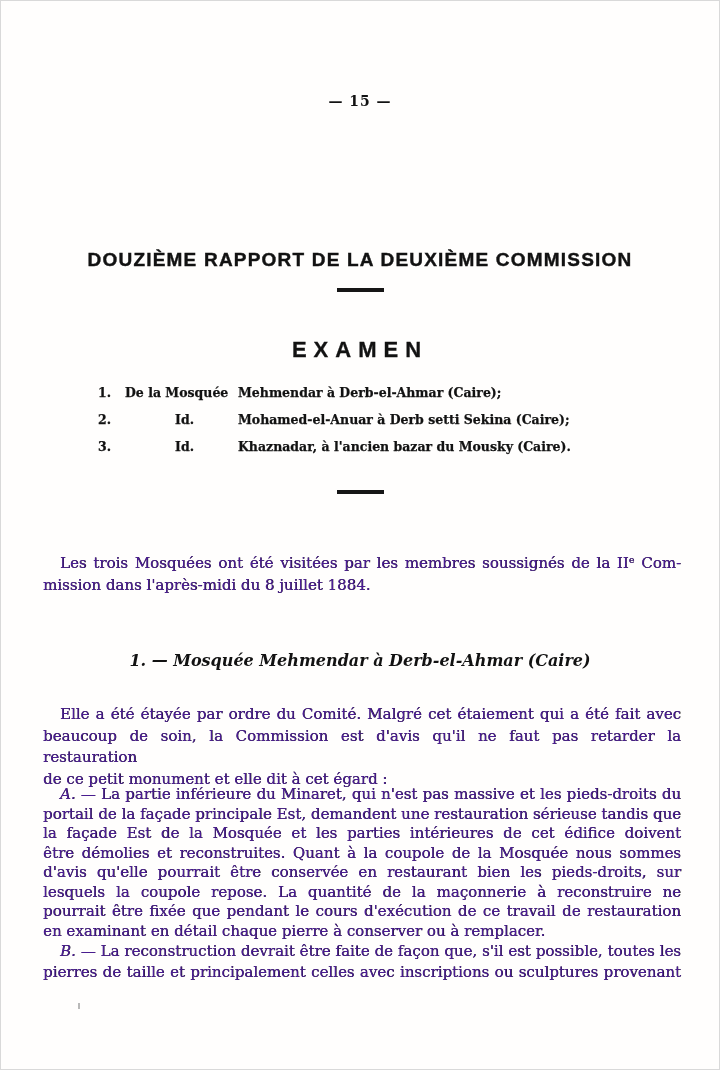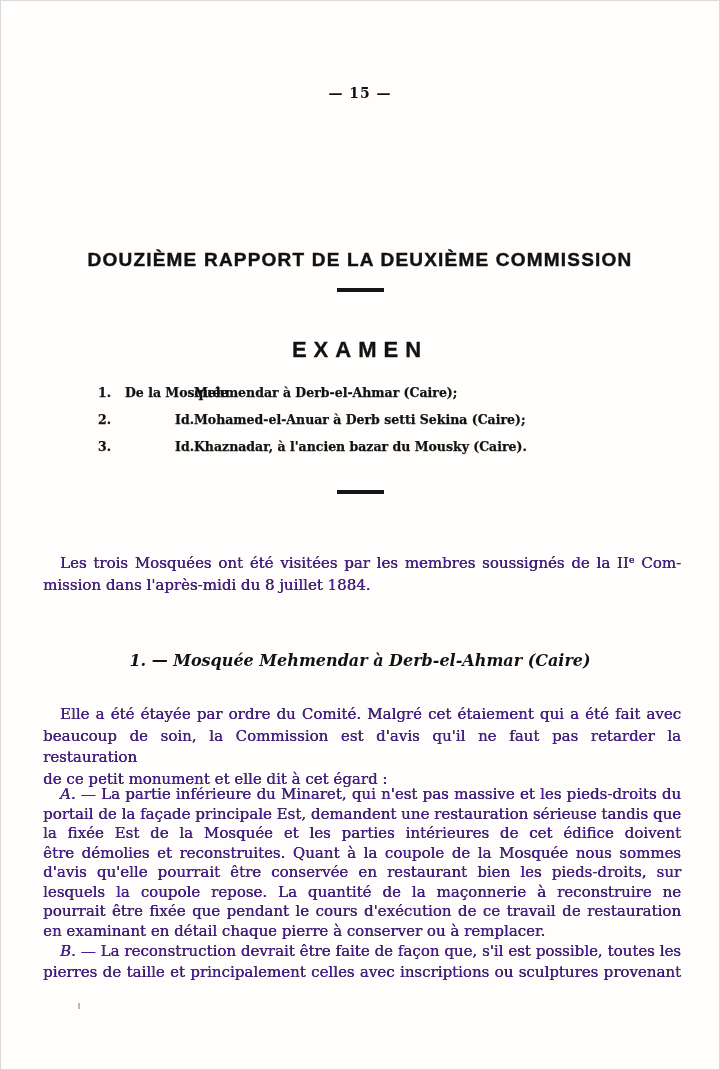--- a/index.html
+++ b/index.html
@@ -9,21 +9,21 @@
     height: 1068px;
     background: #fffefd;
     border: 1px solid #d9d9d9;
     overflow: hidden;
     color: #121212;
     font-family: "DejaVu Serif", serif;
   }
   .centered { position: absolute; left: 0; right: 0; text-align: center; }
 
   .pagenum {
-    top: 84px;
+    top: 92px;
     font-size: 14px;
     font-weight: bold;
     letter-spacing: 1px;
   }
   .title {
     top: 232px;
     margin: 16px;
     font-family: "Liberation Sans", sans-serif;
     font-size: 19px;
     font-weight: bold;
@@ -55,21 +55,21 @@
     top: 384px;
     width: 560px;
     font-size: 12.5px;
     font-weight: bold;
     -webkit-text-stroke: 0.25px #121212;
   }
   .xrow { display: flex; height: 27px; align-items: flex-start; }
   .xnum  { width: 14px; flex-shrink: 0; }
   .xmid  { width: 69px; margin-left: 13px; flex-shrink: 0; text-align: right; white-space: nowrap; }
   .xmid.first { text-align: left; }
-  .xname { flex: 1; white-space: nowrap; }
+  .xname { flex: 1; white-space: nowrap; margin-left: 44px; }
 
   .para {
     position: absolute;
     left: 42px;
     width: 638px;
     font-size: 15px;
     color: #4c1d95;
     text-shadow: 0.3px 0 0 #0f0f0f;
   }
   .para .line {
@@ -143,21 +143,21 @@
 
   <div class="para p-elle">
       <div class="line">Elle a été étayée par ordre du Comité. Malgré cet étaiement qui a été fait avec</div>
       <div class="line">beaucoup de soin, la Commission est d'avis qu'il ne faut pas retarder la restauration</div>
       <div class="line last">de ce petit monument et elle dit à cet égard :</div>
     </div>
 
   <div class="para p-a">
       <div class="line"><span class="lead">A. </span>— La partie inférieure du Minaret, qui n'est pas massive et les pieds-droits du</div>
       <div class="line">portail de la façade principale Est, demandent une restauration sérieuse tandis que</div>
-      <div class="line">la fixée Est de la Mosquée et les parties intérieures de cet édifice doivent</div>
+      <div class="line">la façade Est de la Mosquée et les parties intérieures de cet édifice doivent</div>
       <div class="line">être démolies et reconstruites. Quant à la coupole de la Mosquée nous sommes</div>
       <div class="line">d'avis qu'elle pourrait être conservée en restaurant bien les pieds-droits, sur</div>
       <div class="line">lesquels la coupole repose. La quantité de la maçonnerie à reconstruire ne</div>
       <div class="line">pourrait être fixée que pendant le cours d'exécution de ce travail de restauration</div>
       <div class="line last">en examinant en détail chaque pierre à conserver ou à remplacer.</div>
     </div>
 
   <div class="para p-b">
       <div class="line"><span class="lead">B. </span>— La reconstruction devrait être faite de façon que, s'il est possible, toutes les</div>
       <div class="line">pierres de taille et principalement celles avec inscriptions ou sculptures provenant</div>

